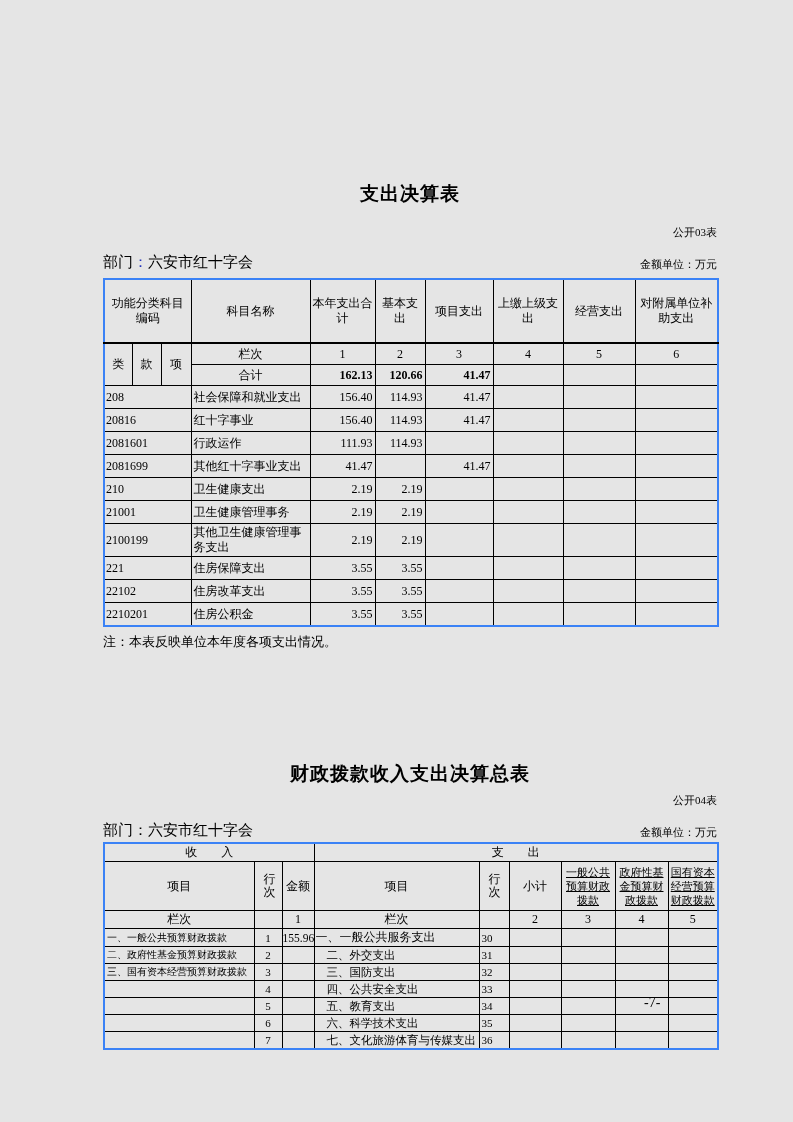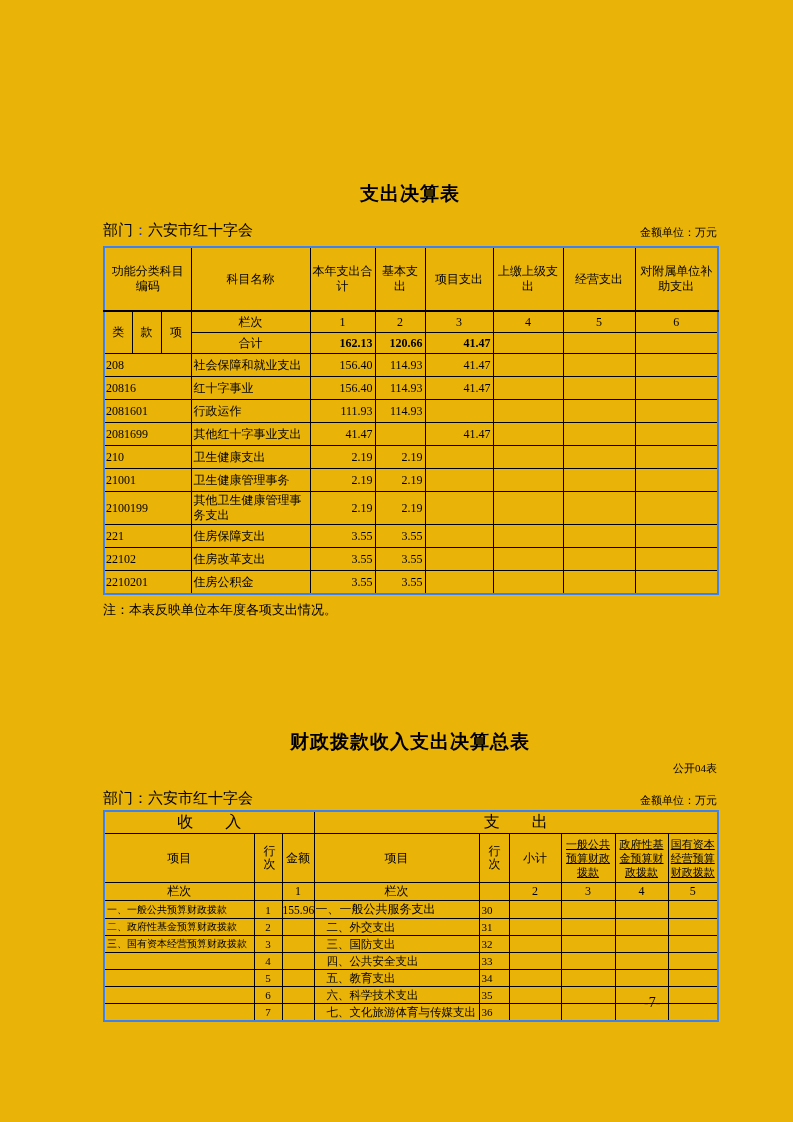--- a/index.html
+++ b/index.html
@@ -1,17 +1,17 @@
 <!DOCTYPE html>
 <html><head>
 <meta charset="utf-8">
 <style>
   html,body { margin:0; padding:0; background:#ffffff; }
   .page {
-    position:relative; width:793px; height:1122px; background:#eab308;
+    position:relative; width:793px; height:1122px; background:#e5e5e5;
     font-family:"Liberation Serif","DejaVu Serif",serif; color:#000; overflow:hidden;
   }
   .content { position:absolute; left:103px; top:0; width:614px; }
   .doc-title {
     font-family:"Liberation Sans","DejaVu Sans",sans-serif;
     font-weight:bold; font-size:19px; text-align:center; letter-spacing:1px;
   }
   #title1 { margin-top:181px; }
   #title2 { margin-top:110px; }
   .sheet-label { text-align:right; font-size:11px; line-height:14px; }
@@ -31,41 +31,42 @@
   #t1 th.p6 { padding:0 6px; }
   #t1 th.p7 { padding:0 7px; }
   #t1 .sub td, #t1 .sub th { height:20px; font-size:12px; text-align:center; }
   #t1 tbody td { height:20px; font-size:12px; line-height:15px; }
   #t1 td.code { text-align:left; padding-left:1px; }
   #t1 td.subj { text-align:left; padding:1px 2px; }
   #t1 td.num { text-align:right; padding-right:2px; }
   #t1 .bold { font-weight:bold; }
   .note { font-size:13px; margin-top:6px; }
   #t2 { margin-top:3px; }
-  #t2 thead tr.g th { height:15px; font-size:16px; text-align:center; }
+  #t2 thead tr.g th { height:15px; font-size:12px; text-align:center; }
   #t2 thead tr.h th { height:48px; font-size:12px; line-height:14px; text-align:center; padding:0 2px; }
   #t2 thead tr.h th.small { font-size:11px; padding:0 2px;text-decoration:underline; }
   #t2 thead tr.h th.vert { padding:0 9px; line-height:13px; }
   #t2 .lan td { height:16px; font-size:12px; text-align:center; }
   #t2 tbody td { height:16px; }
   #t2 td.inc-item { font-size:10px; text-align:left; padding-left:2px; }
   #t2 td.inc-line { font-size:11px; text-align:center; }
   #t2 td.inc-amt  { font-size:11.5px; text-align:right; padding-right:1px; }
   #t2 td.exp-item { font-size:11.5px; text-align:left; padding-left:12px; }
   #t2 td.exp-item.first { padding-left:1px; font-size:12px; }
   #t2 td.exp-line { font-size:11px; text-align:left; padding-left:2px; }
   .page-num { position:absolute; left:644px; top:995px; font-size:14px; }
 </style>
 </head>
 <body>
 
 <div class="page">
   <div class="content">
 
     <div id="title1" class="doc-title">支出决算表</div>
+    <div id="sheet1" class="sheet-label">公开03表</div>
     <div class="dept-row">
       <div class="dept"><span>部门</span><span class="blue-colon">：</span><span>六安市红十字会</span></div>
       <div class="unit">金额单位：万元</div>
     </div>
 
     <table id="t1">
       <colgroup>
         <col style="width:28px">
           <col style="width:29px">
           <col style="width:30px">

